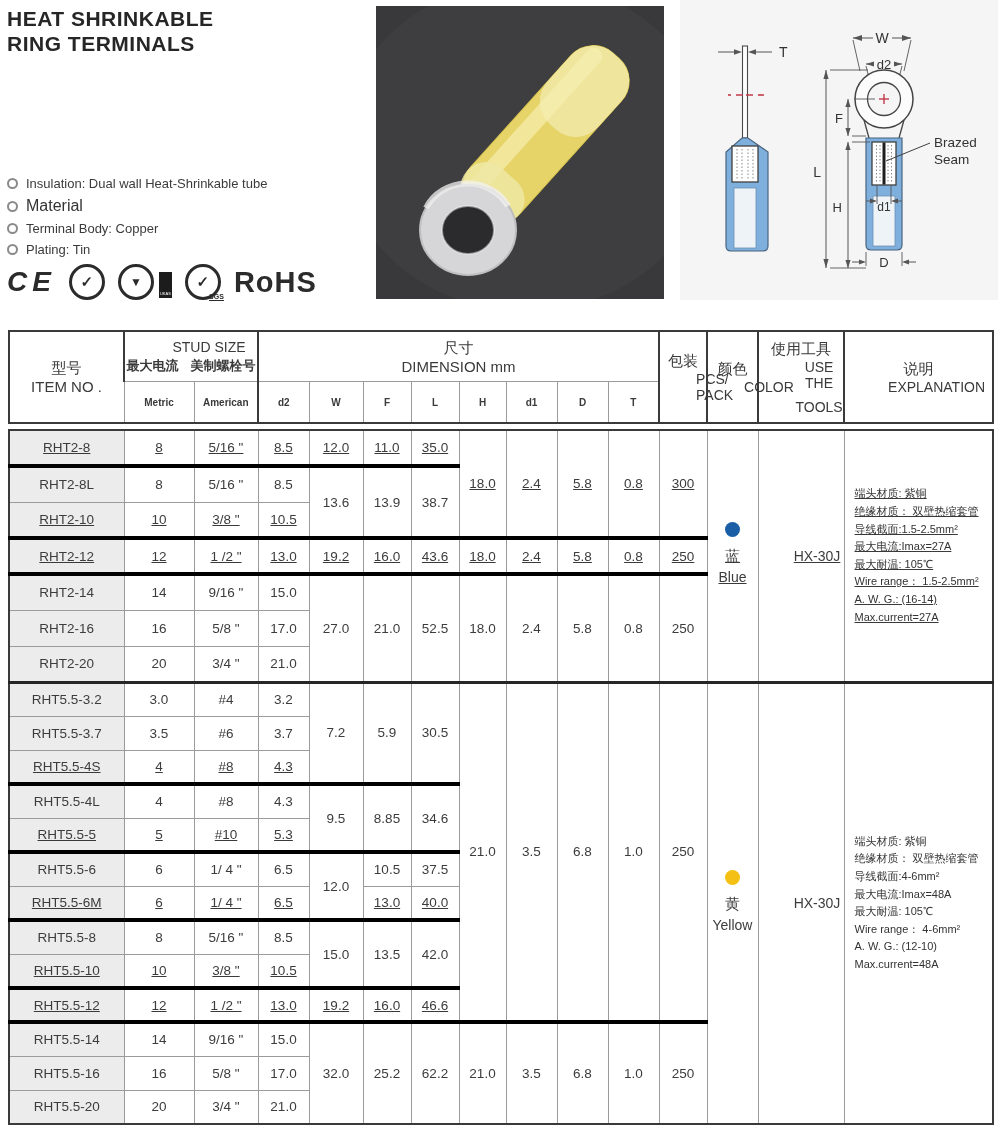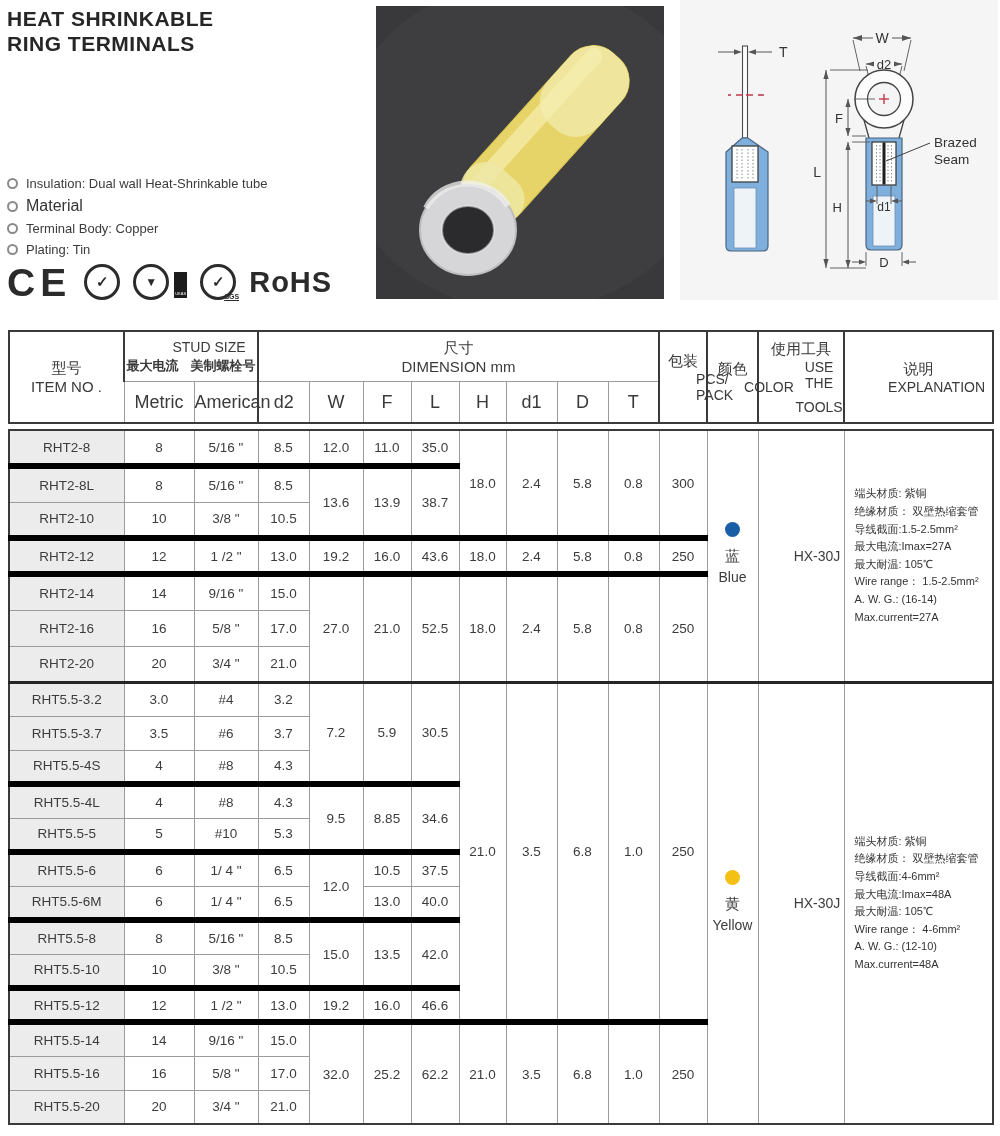--- a/index.html
+++ b/index.html
@@ -15,21 +15,21 @@
   }
   .materials{left:7px;top:176px;width:360px;}
   .mat-row{display:flex;align-items:center;margin-bottom:6px;}
   .bullet{
     width:7px;height:7px;border:2px solid #8a8a8a;border-radius:50%;
     background:#fff;margin-right:8px;flex:0 0 auto;
   }
   .mat-first{font-size:16px;color:#333;}
   .mat-rest{font-size:13px;color:#3b3b3b;}
   .logos{left:7px;top:262px;height:40px;display:flex;align-items:center;gap:13px;}
-  .ce{font-size:39px;font-weight:bold;color:#2b2b2b;letter-spacing:5px;line-height:1;}
+  .ce{font-size:28px;font-weight:bold;color:#2b2b2b;letter-spacing:5px;line-height:1;font-style:italic;}
   .badge{
     width:30px;height:30px;border:3px solid #2b2b2b;border-radius:50%;
     display:flex;align-items:center;justify-content:center;
     font-size:15px;font-weight:bold;color:#2b2b2b;flex:0 0 auto;
   }
   .badge-tri{font-size:12px;}
   .ukas{
     width:13px;height:24px;background:#1c1c1c;color:#fff;font-size:4px;
     display:flex;align-items:flex-end;justify-content:center;padding-bottom:2px;
     margin-left:-8px;margin-top:6px;
@@ -46,27 +46,27 @@
   .diagram{left:680px;top:0px;width:318px;height:300px;background:#f5f5f6;}
   
   table{border-collapse:collapse;table-layout:fixed;position:absolute;left:8px;width:984px;}
   th,td{border:1px solid #9b9b9b;text-align:center;vertical-align:middle;padding:0;}
   table.tt{border:2px solid #3a3a3a;}
   .bL{border-left:2px solid #3a3a3a;}
   .hzh{font-size:15px;font-weight:normal;}
   .hen{font-size:14px;font-weight:normal;padding-left:36px;}
   .hdim{font-size:15px;font-weight:normal;}
   .h1 th{height:49px;}
-  .h2 th{height:40px;font-weight:normal;font-size:18px;}
+  .h2 th{height:40px;font-weight:bold;font-size:10px;}
   .studzh{display:flex;justify-content:center;gap:12px;font-size:13px;margin-top:2px;}
   tbody td{font-size:13.5px;color:#3c3c3c;}
   td.ci{background:#ececec;}
   tr.r36{height:36px;}
   tr.r34{height:34px;}
-  tr.rb{border-bottom:6px solid #000000;}
+  tr.rb{border-bottom:4px solid #000000;text-decoration:underline;}
   tr.gb{border-bottom:3px solid #262626;}
   .dot{display:inline-block;width:15px;height:15px;border-radius:50%;}
   .ccell{line-height:1.55;font-size:14px;}
   .ccell .zh{font-size:15px;}
   .expl{
     text-align:left;padding:4px 4px 4px 10px;font-size:11px;line-height:1.6;color:#333;
   }
   .tools-cell{font-size:14px;padding-left:32px;}
 </style>
 </head>

